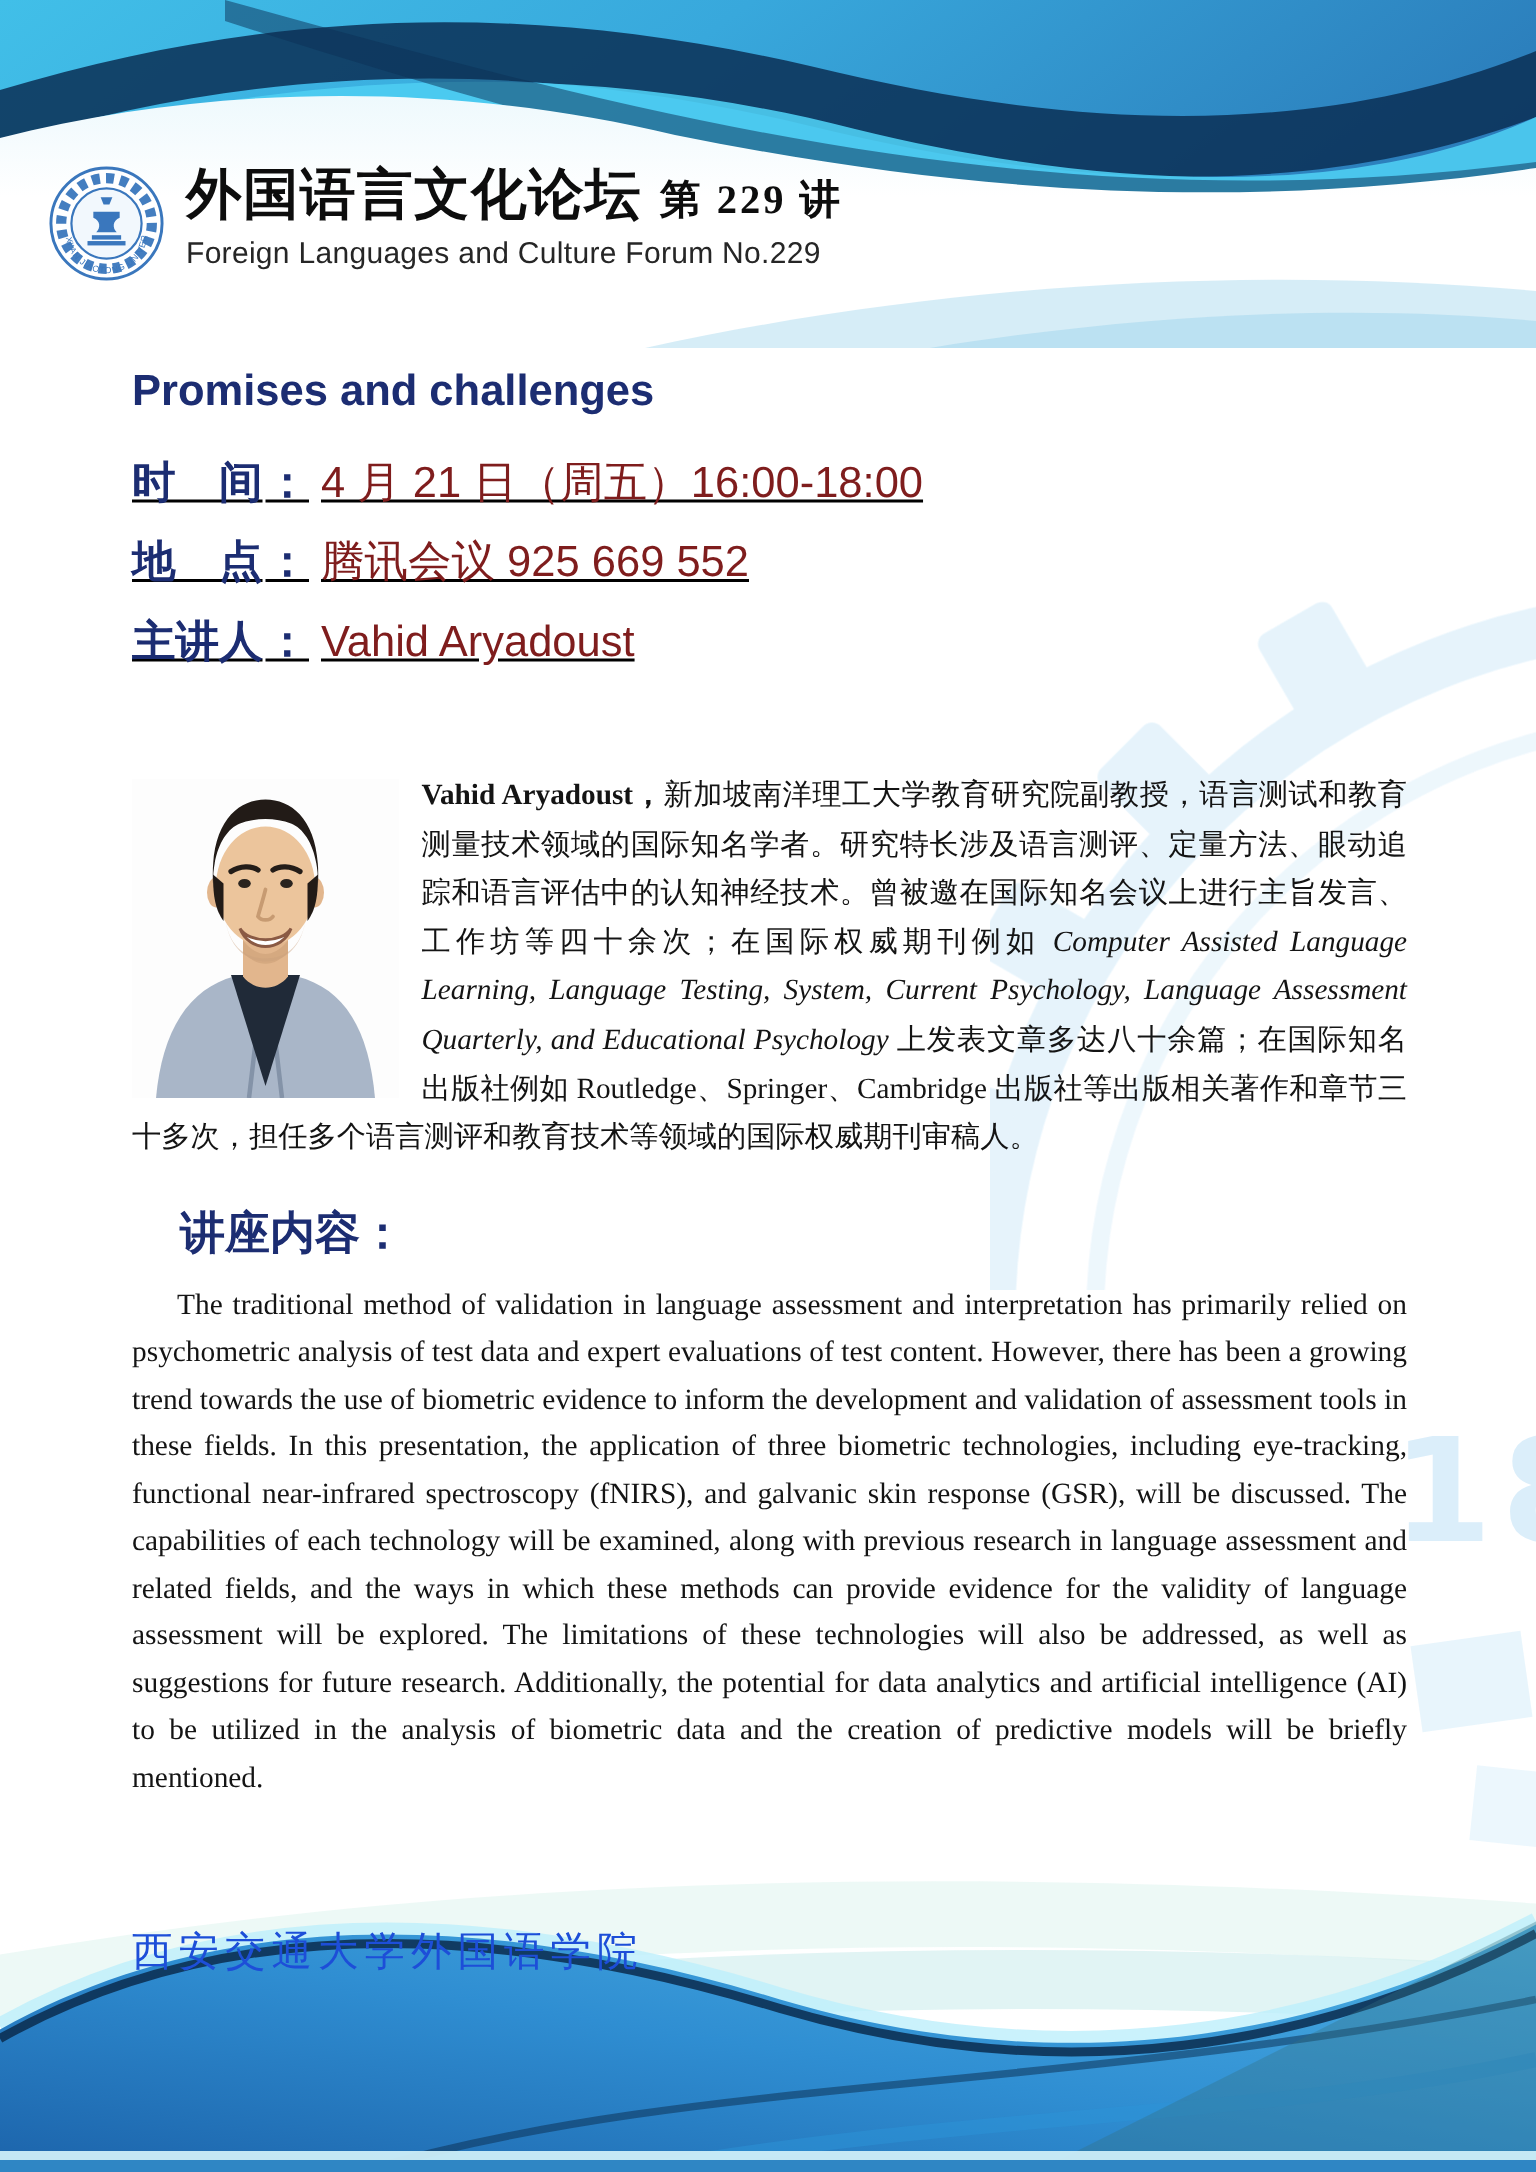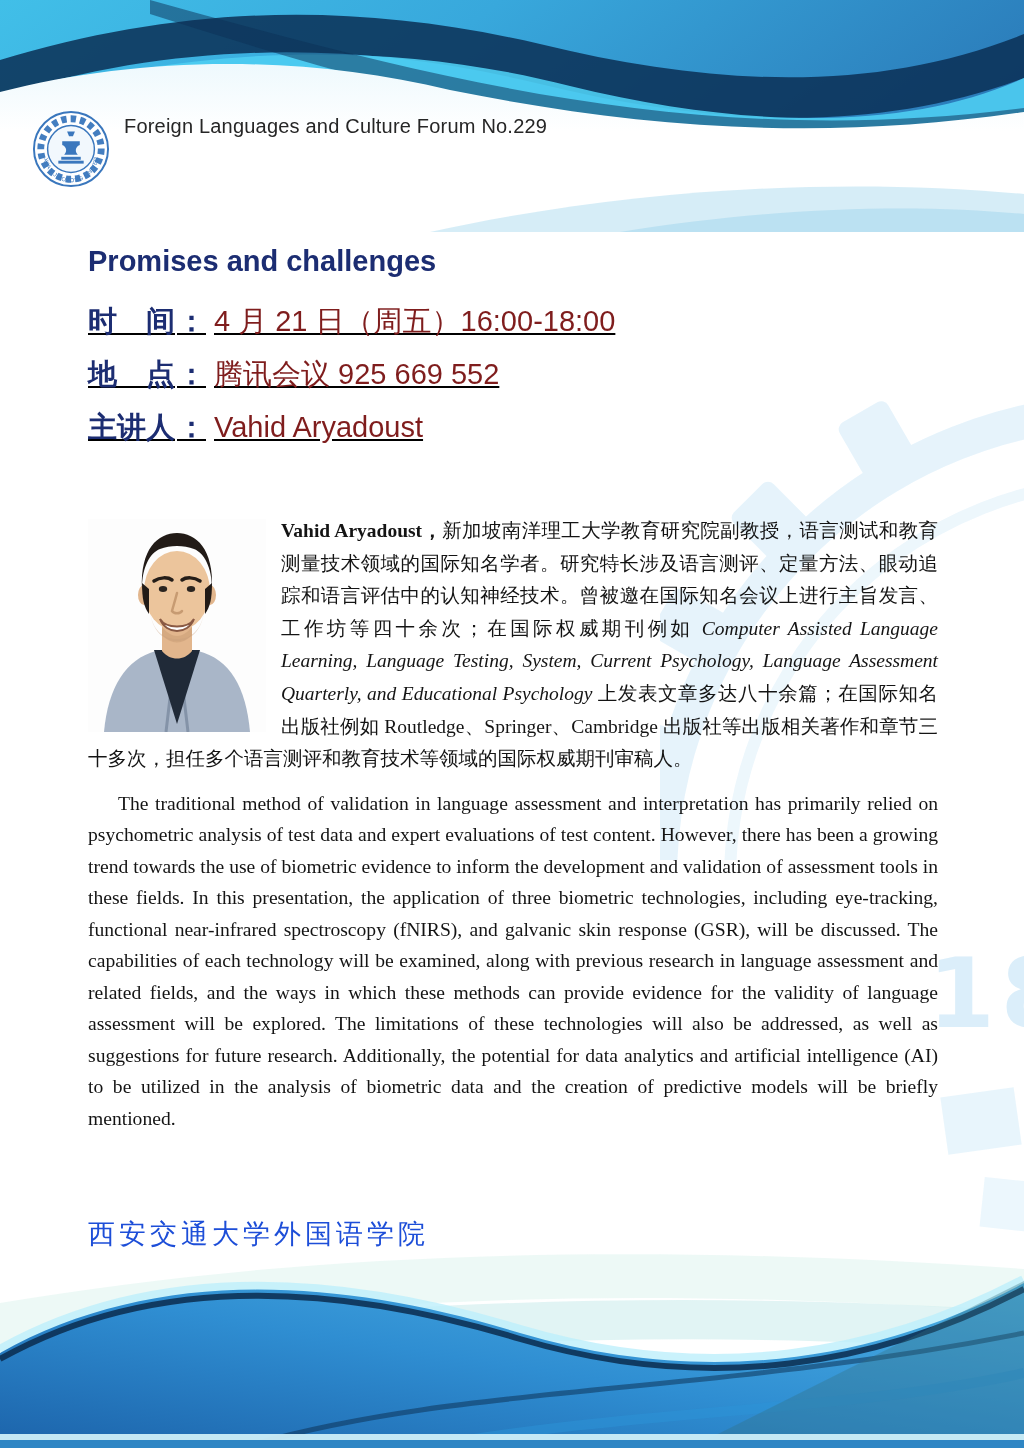--- a/index.html
+++ b/index.html
@@ -131,20 +131,23 @@
       <rect x="30" y="48" width="20" height="3" fill="#3a77bd"></rect>
       <rect x="27" y="52" width="26" height="3" fill="#3a77bd"></rect>
       <defs>
           <path id="ringarc" d="M 12,46 A 28,28 0 0 0 68,46"></path>
         </defs>
       <text font-size="6" fill="#3a77bd" letter-spacing="0.5" font-family="Liberation Sans, sans-serif">
         <textPath href="#ringarc" startOffset="4%">XI'AN JIAOTONG UNIVERSITY</textPath>
       </text>
     </svg>
     <div class="header-text">
+      <div class="zh-line">
+        <span>外国语言文化论坛</span><span class="no-zh">第 229 讲</span>
+      </div>
       <div class="en-line">Foreign Languages and Culture Forum No.229</div>
     </div>
   </header>
 
   <main class="content">
 
     <h1 class="title">Promises and challenges</h1>
 
     <div class="details">
       <div class="detail-row">
@@ -185,18 +188,19 @@
           <ellipse cx="75" cy="70" rx="4.2" ry="3" fill="#2a241f"></ellipse>
           <ellipse cx="103" cy="70" rx="4.2" ry="3" fill="#2a241f"></ellipse>
           <path d="M89,74 C87,82 85,88 84,92 C86,95 92,95 94,92" stroke="#c79b72" stroke-width="2.5" fill="none" stroke-linecap="round"></path>
           <path d="M62,92 C64,112 76,122 89,122 C102,122 114,112 116,92 C114,110 104,120 89,120 C74,120 64,110 62,92 Z" fill="#caa07c" opacity="0.45"></path>
           <path d="M72,100 C78,110 100,110 106,100 C100,116 78,116 72,100 Z" fill="#ffffff" stroke="#8a5a44" stroke-width="2"></path>
         </svg>
       </div>
       <p class="bio-text"><span class="seg-bold">Vahid Aryadoust，</span><span class="seg-normal">新加坡南洋理工大学教育研究院副教授，语言测试和教育测量技术领域的国际知名学者。研究特长涉及语言测评、定量方法、眼动追踪和语言评估中的认知神经技术。曾被邀在国际知名会议上进行主旨发言、工作坊等四十余次；在国际权威期刊例如 </span><span class="seg-italic">Computer Assisted Language Learning, Language Testing, System, Current Psychology, Language Assessment Quarterly, and Educational Psychology</span><span class="seg-normal"> 上发表文章多达八十余篇；在国际知名出版社例如 Routledge、Springer、Cambridge 出版社等出版相关著作和章节三十多次，担任多个语言测评和教育技术等领域的国际权威期刊审稿人。</span></p>
     </section>
 
+    <h2 class="abstract-heading">讲座内容：</h2>
     <p class="abstract-body">The traditional method of validation in language assessment and interpretation has primarily relied on psychometric analysis of test data and expert evaluations of test content. However, there has been a growing trend towards the use of biometric evidence to inform the development and validation of assessment tools in these fields. In this presentation, the application of three biometric technologies, including eye-tracking, functional near-infrared spectroscopy (fNIRS), and galvanic skin response (GSR), will be discussed. The capabilities of each technology will be examined, along with previous research in language assessment and related fields, and the ways in which these methods can provide evidence for the validity of language assessment will be explored. The limitations of these technologies will also be addressed, as well as suggestions for future research. Additionally, the potential for data analytics and artificial intelligence (AI) to be utilized in the analysis of biometric data and the creation of predictive models will be briefly mentioned.</p>
 
     <div class="signature">西安交通大学外国语学院</div>
   </main>
 
 </div>
 
 </body></html>

